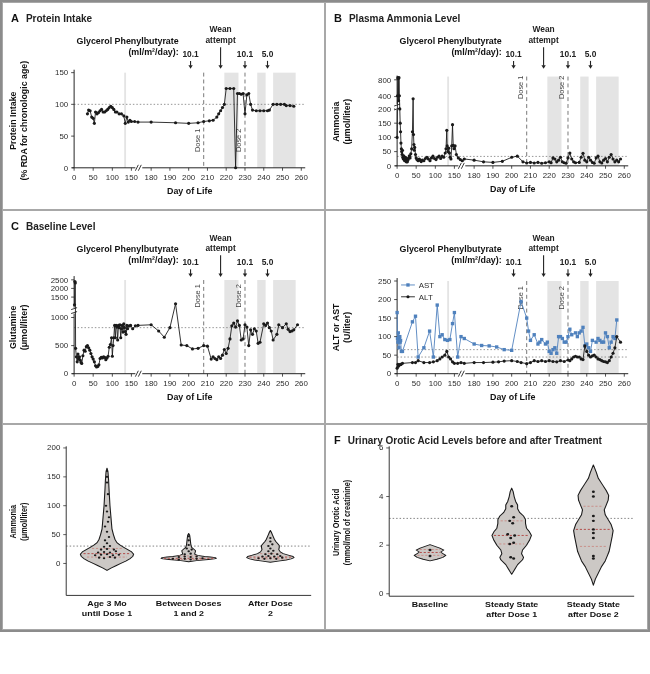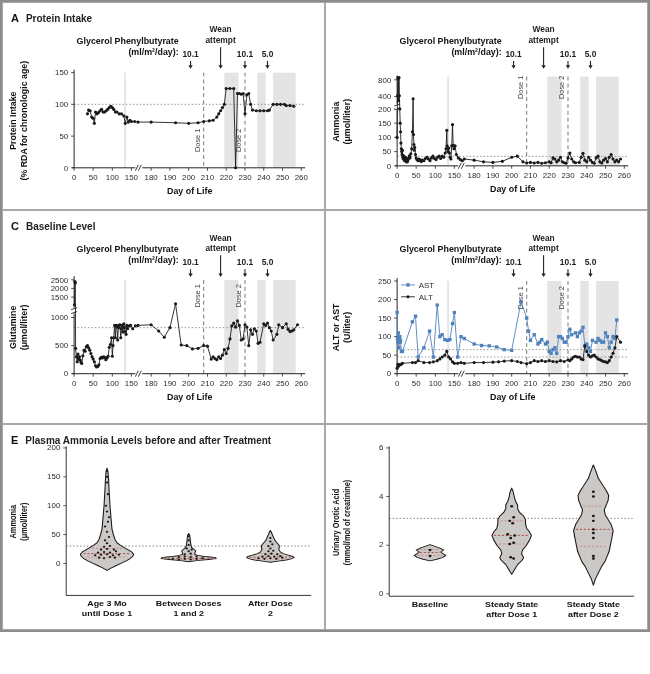--- a/index.html
+++ b/index.html
@@ -159,20 +159,23 @@
         <circle cx="286.8" cy="104.6" r="1.6" fill="#1a1a1a"></circle>
         <circle cx="290.6" cy="104.6" r="1.6" fill="#1a1a1a"></circle>
         <circle cx="294.4" cy="105.3" r="1.6" fill="#1a1a1a"></circle>
         <text x="13" y="120" text-anchor="middle" transform="rotate(-90 13 120)" class="t9b">Protein Intake</text>
         <text x="24" y="120" text-anchor="middle" transform="rotate(-90 24 120)" class="t9b">(% RDA for chronologic age)</text>
         <text x="189" y="195" text-anchor="middle" class="t9b">Day of Life</text>
       </svg>
   </div>
 
   <div class="panel">
+    <div class="ptitle">
+      <span class="plet">B</span><span class="pname">Plasma Ammonia Level</span>
+    </div>
     <svg class="chart" id="chart-B" viewBox="0 0 325 210" preserveAspectRatio="none">
         <rect x="122.7" y="75" width="1.9" height="91" fill="#e4e4e4"></rect>
         <rect x="224.1" y="75" width="14.3" height="91" fill="#e4e4e4"></rect>
         <rect x="257.4" y="75" width="8.5" height="91" fill="#e4e4e4"></rect>
         <rect x="273.5" y="75" width="22.8" height="91" fill="#e4e4e4"></rect>
         <line x1="72" x2="306" y1="156.4" y2="156.4" stroke="#666" stroke-width="0.7" stroke-dasharray="1.5 2"></line>
         <line x1="203.2" x2="203.2" y1="75" y2="166" stroke="#555" stroke-width="0.8" stroke-dasharray="4 3"></line>
         <text x="199.2" y="86" text-anchor="middle" transform="rotate(-90 199.2 86)" class="t8r">Dose 1</text>
         <line x1="245.0" x2="245.0" y1="75" y2="166" stroke="#555" stroke-width="0.8" stroke-dasharray="4 3"></line>
         <text x="241" y="86" text-anchor="middle" transform="rotate(-90 241 86)" class="t8r">Dose 2</text>
@@ -807,23 +810,20 @@
         <line x1="76" x2="90" y1="87" y2="87" stroke="#1a1a1a" stroke-width="0.9"></line>
         <circle cx="83" cy="87" r="1.6" fill="#1a1a1a"></circle>
         <text x="94" y="90" class="t8">ALT</text>
         <text x="13" y="118" text-anchor="middle" transform="rotate(-90 13 118)" class="t9b">ALT or AST</text>
         <text x="24" y="118" text-anchor="middle" transform="rotate(-90 24 118)" class="t9b">(U/liter)</text>
         <text x="189" y="192" text-anchor="middle" class="t9b">Day of Life</text>
       </svg>
   </div>
 
   <div class="panel">
-    <div class="ptitle">
-      <span class="plet">E</span><span class="pname">Plasma Ammonia Levels before and after Treatment</span>
-    </div>
     <svg class="chart" id="chart-E" viewBox="0 0 325 249" preserveAspectRatio="none">
         <line x1="64" x2="312" y1="147.8" y2="147.8" stroke="#555" stroke-width="0.8" stroke-dasharray="1.5 2"></line>
         <line x1="64" x2="64" y1="26" y2="208" stroke="#222" stroke-width="1"></line>
         <line x1="64" x2="312" y1="208" y2="208" stroke="#222" stroke-width="1"></line>
         <line x1="61" x2="64" y1="169.0" y2="169.0" stroke="#222" stroke-width="0.8"></line>
         <text x="58" y="171.8" text-anchor="end" class="t8">0</text>
         <line x1="61" x2="64" y1="133.8" y2="133.8" stroke="#222" stroke-width="0.8"></line>
         <text x="58" y="136.6" text-anchor="end" class="t8">50</text>
         <line x1="61" x2="64" y1="98.5" y2="98.5" stroke="#222" stroke-width="0.8"></line>
         <text x="58" y="101.3" text-anchor="end" class="t8">100</text>
@@ -916,20 +916,23 @@
         <circle cx="270.7" cy="142.2" r="1.25" fill="#1a1a1a"></circle>
         <circle cx="270.7" cy="138.0" r="1.25" fill="#1a1a1a"></circle>
         <text x="270.7" y="221" text-anchor="middle" class="t9b">After Dose</text>
         <text x="270.7" y="233" text-anchor="middle" class="t9b">2</text>
         <text x="13" y="118" text-anchor="middle" transform="rotate(-90 13 118)" class="t9b">Ammonia</text>
         <text x="24" y="118" text-anchor="middle" transform="rotate(-90 24 118)" class="t9b">(μmol/liter)</text>
       </svg>
   </div>
 
   <div class="panel">
+    <div class="ptitle">
+      <span class="plet">F</span><span class="pname">Urinary Orotic Acid Levels before and after Treatment</span>
+    </div>
     <svg class="chart" id="chart-F" viewBox="0 0 325 249" preserveAspectRatio="none">
         <line x1="64" x2="312" y1="114.0" y2="114.0" stroke="#555" stroke-width="0.8" stroke-dasharray="1.5 2"></line>
         <line x1="64" x2="64" y1="26" y2="209" stroke="#222" stroke-width="1"></line>
         <line x1="64" x2="312" y1="209" y2="209" stroke="#222" stroke-width="1"></line>
         <line x1="61" x2="64" y1="206.0" y2="206.0" stroke="#222" stroke-width="0.8"></line>
         <text x="58" y="208.8" text-anchor="end" class="t8">0</text>
         <line x1="61" x2="64" y1="146.7" y2="146.7" stroke="#222" stroke-width="0.8"></line>
         <text x="58" y="149.5" text-anchor="end" class="t8">2</text>
         <line x1="61" x2="64" y1="87.3" y2="87.3" stroke="#222" stroke-width="0.8"></line>
         <text x="58" y="90.1" text-anchor="end" class="t8">4</text>

